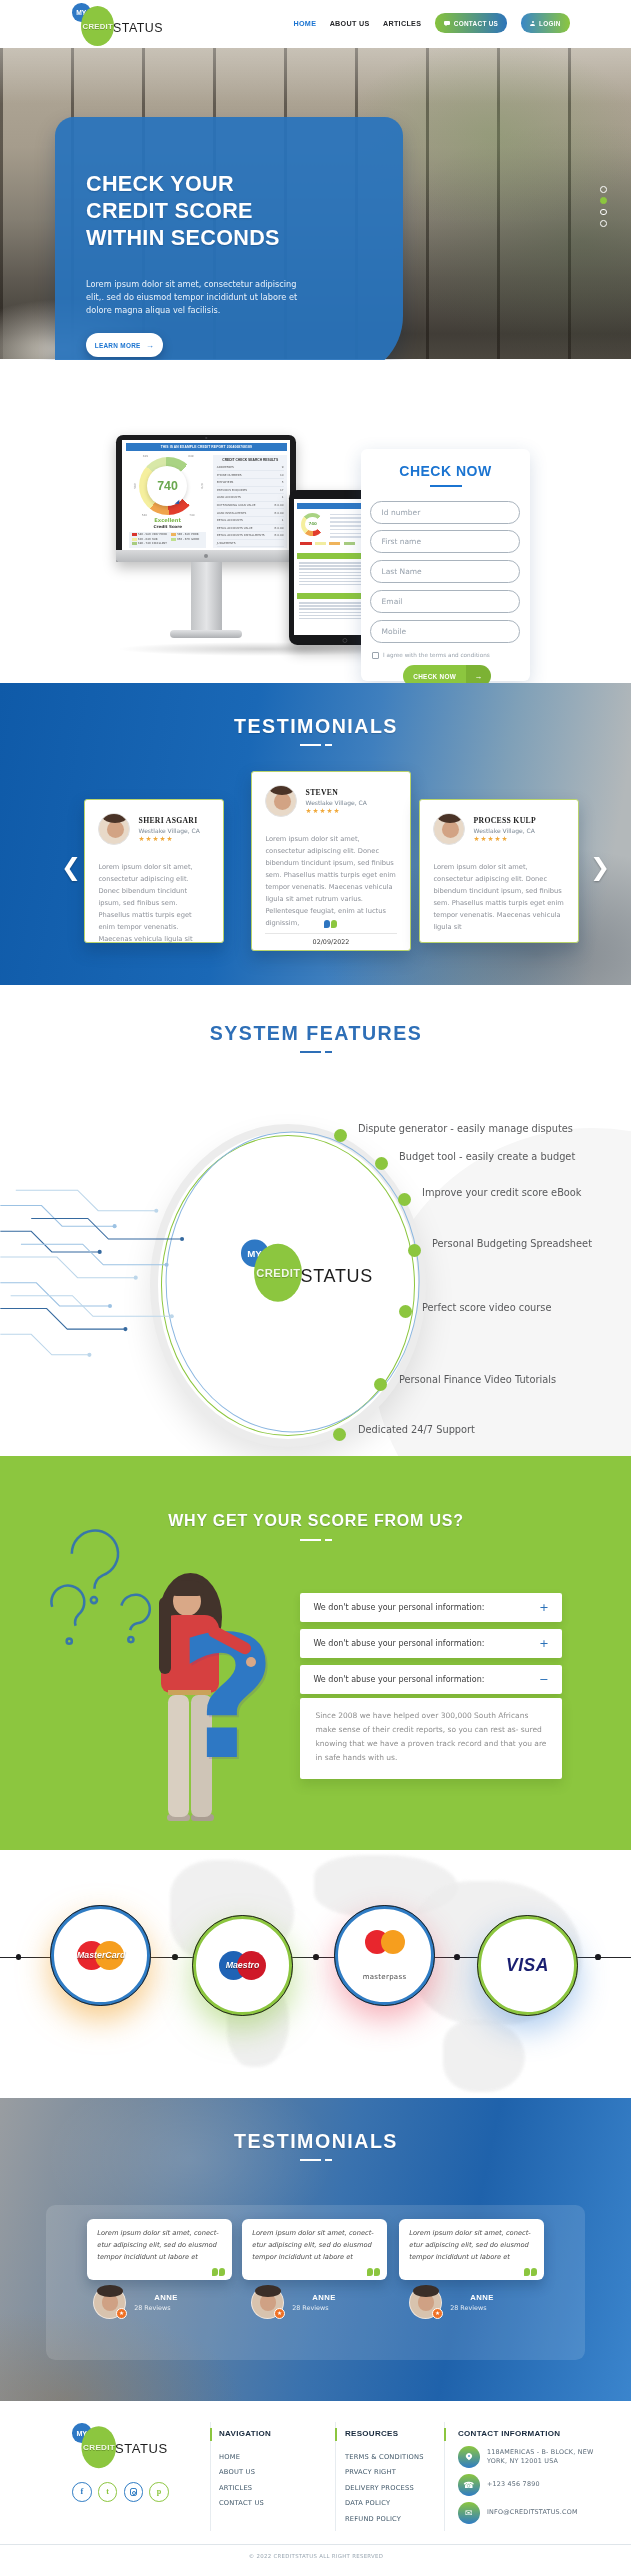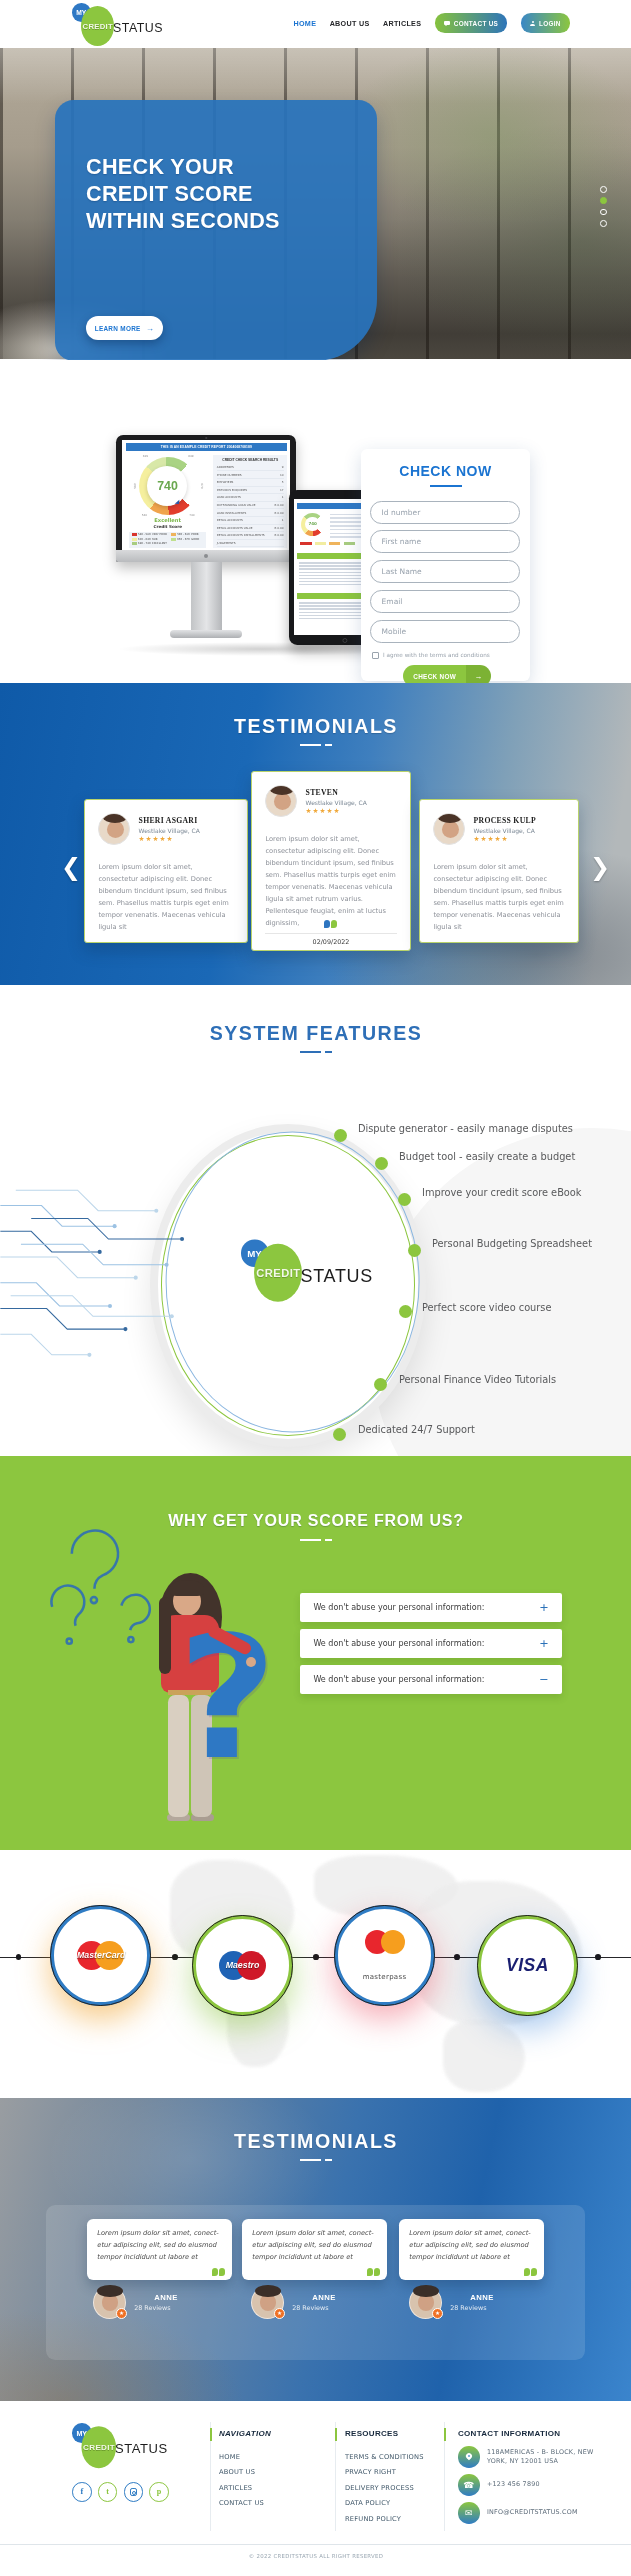--- a/index.html
+++ b/index.html
@@ -32,21 +32,21 @@
 
   
   #hero { position:absolute; top:48px; left:0; width:632px; height:311px;
     background:
       radial-gradient(155px 72px at 10% 97%, rgba(232,227,216,.85), transparent 70%),
       radial-gradient(216px 134px at 78% 28%, rgba(120,150,92,.38), transparent 70%),
       radial-gradient(268px 165px at 92% 62%, rgba(66,88,58,.32), transparent 72%),
       linear-gradient(180deg, rgba(255,255,255,.28) 0%, rgba(255,255,255,0) 18%),
       repeating-linear-gradient(90deg, rgba(26,21,16,.5) 0 2.6px, rgba(0,0,0,0) 2.6px 71px),
       linear-gradient(180deg,#b3aa9a 0%,#a59c8c 32%,#847e72 55%,#5d5850 75%,#413d37 92%,#4b473f 100%); }
-  .hero-card { position:absolute; left:55px; top:52px; width:322px; height:261px; background:rgba(40,115,188,.93);
+  .hero-card { position:absolute; left:55px; top:69px; width:348px; height:261px; background:rgba(40,115,188,.93);
       border-radius:18.5px 18.5px 62px 18.5px; box-shadow:0 10.3px 20.6px rgba(0,30,70,.25); }
   .hero-title { position:absolute; left:31px; top:53px; color:#fff; font-family:"Liberation Sans",sans-serif;
       font-weight:700; font-size:21.6px; line-height:27px; letter-spacing:0.3px; text-shadow:0 1px 1.5px rgba(0,40,90,.3); }
   .hero-para { position:absolute; left:31px; top:161px; width:227px; color:#eaf2fb; font-size:8.2px; line-height:13px; }
   .hero-btn { position:absolute; left:31px; top:216px; width:77px; height:24px; background:#fff; border-radius:12px;
       display:flex; align-items:center; justify-content:center; gap:5.2px; cursor:pointer; border:none;
       box-shadow:0 4.1px 9.3px rgba(0,30,70,.35); }
   .hero-btn span { color:#1b74d1; font-family:"Liberation Sans",sans-serif; font-weight:700; font-size:6.4px; letter-spacing:0.3px; }
   .hero-btn .arr { font-size:8.2px; }
   .hero-dots { position:absolute; right:25px; top:138px; display:flex; flex-direction:column; gap:4.6px; }
@@ -269,20 +269,21 @@
     </div>
   </div>
 
   <div id="hero">
     <div class="hero-card">
       <div class="hero-title">
         <div>CHECK YOUR</div>
         <div>CREDIT SCORE</div>
         <div>WITHIN SECONDS</div>
       </div>
+      <p class="hero-para">Lorem ipsum dolor sit amet, consectetur adipiscing elit,. sed do eiusmod tempor incididunt ut labore et dolore magna aliqua vel facilisis.</p>
       <button class="hero-btn">
         <span>LEARN MORE</span>
         <span class="arr">→</span>
       </button>
     </div>
     <div class="hero-dots">
       <span class="hdot"></span>
       <span class="hdot on"></span>
       <span class="hdot"></span>
       <span class="hdot"></span>
@@ -460,21 +461,21 @@
 
   <div id="t1">
     <div class="sec-title abs" style="top:32px; z-index:2; position:absolute;">TESTIMONIALS</div>
     <div class="dash abs" style="top:61px; left:0; width:100%; z-index:2;">
         <i class="l"></i>
         <i class="s"></i>
       </div>
     <div class="t-arrow" style="left:61px; top:170px;">❮</div>
     <div class="t-arrow" style="left:590px; top:170px;">❯</div>
 
-    <div class="tcard" style="left:84px; top:116px; width:164px; height:144px;">
+    <div class="tcard" style="left:84px; top:116px; width:140px; height:144px;">
       <div class="tc-head">
         <div class="tc-ava"></div>
         <div>
           <div class="tc-name">SHERI ASGARI</div>
           <div class="tc-loc">Westlake Village, CA</div>
           <div class="tc-stars">★★★★★</div>
         </div>
       </div>
       <div class="tc-text">Lorem ipsum dolor sit amet, consectetur adipiscing elit. Donec bibendum tincidunt ipsum, sed finibus sem. Phasellus mattis turpis eget enim tempor venenatis. Maecenas vehicula ligula sit</div>
     </div>
@@ -609,20 +610,23 @@
       <b>+</b>
     </div>
     <div class="acc" style="top:173px;">
       <span>We don't abuse your personal information:</span>
       <b>+</b>
     </div>
     <div class="acc" style="top:209px;">
       <span>We don't abuse your personal information:</span>
       <b>−</b>
     </div>
+    <div class="acc-panel">
+      <p>Since 2008 we have helped over 300,000 South Africans make sense of their credit reports, so you can rest as- sured knowing that we have a proven track record and that you are in safe hands with us.</p>
+    </div>
   </div>
 
   <div id="pay">
     <div class="map">
       <i style="left:170px; top:10.3px; width:124px; height:103px;"></i>
       <i style="left:314px; top:5.2px; width:144px; height:62px;"></i>
       <i style="left:412px; top:31px; width:170px; height:144px;"></i>
       <i style="left:443px; top:170px; width:82px; height:72px;"></i>
       <i style="left:227px; top:124px; width:62px; height:93px;"></i>
     </div>
@@ -735,21 +739,21 @@
       <span class="soc green">p</span>
     </div>
 
     <span class="fdiv" style="left:210px;"></span>
     <span class="fdiv" style="left:335px;"></span>
     <span class="fdiv" style="left:444px;"></span>
     <span class="fbar" style="left:210px;"></span>
     <span class="fbar" style="left:335px;"></span>
     <span class="fbar" style="left:444px;"></span>
 
-    <div class="fhead" style="left:219px;font-style:italic;">NAVIGATION</div>
+    <div class="fhead" style="left:219px;">NAVIGATION</div>
     <a class="flink" style="left:219px; top:52px;">HOME</a>
     <a class="flink" style="left:219px; top:67px;">ABOUT US</a>
     <a class="flink" style="left:219px; top:83px;">ARTICLES</a>
     <a class="flink" style="left:219px; top:98px;">CONTACT US</a>
 
     <div class="fhead" style="left:345px;">RESOURCES</div>
     <a class="flink" style="left:345px; top:52px;">TERMS &amp; CONDITIONS</a>
     <a class="flink" style="left:345px; top:67px;">PRVACY RIGHT</a>
     <a class="flink" style="left:345px; top:83px;">DELIVERY PROCESS</a>
     <a class="flink" style="left:345px; top:98px;">DATA POLICY</a>

